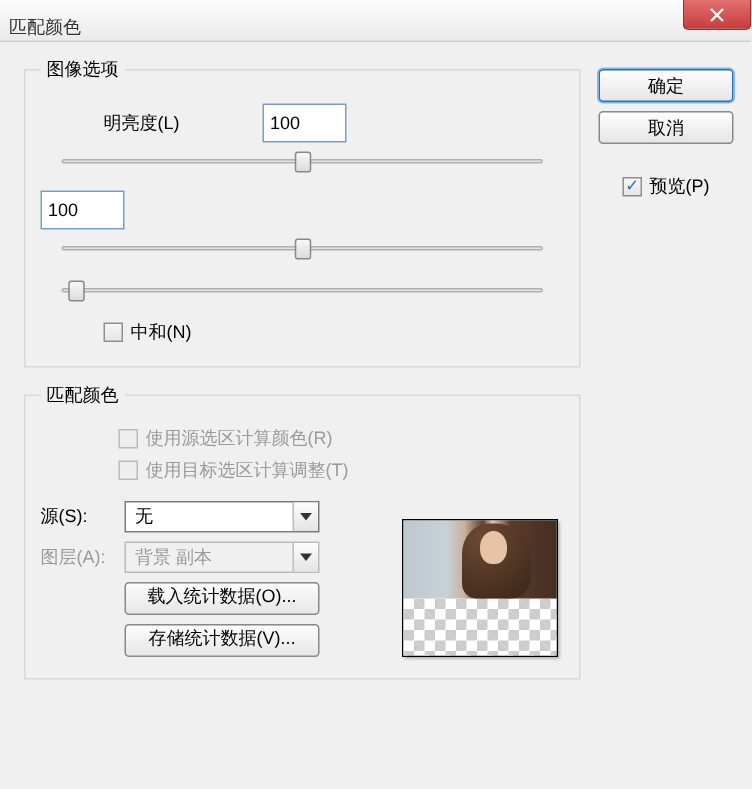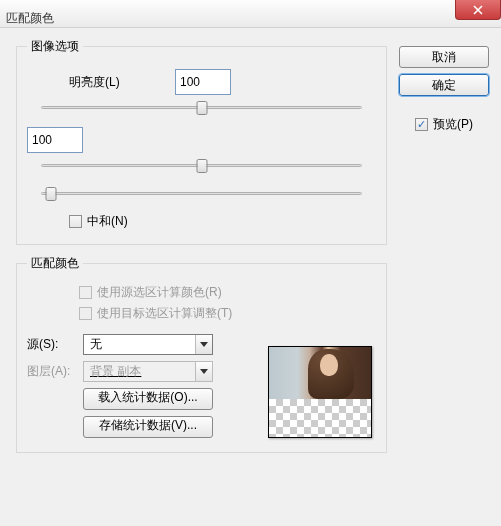--- a/index.html
+++ b/index.html
@@ -26,21 +26,21 @@
 .slider-head { display: flex; align-items: center; }
 .slider-label { width: 148px; padding-left: 42px; }
 .slider-input { width: 56px; height: 26px; border: 1px solid #7a9ac0; background: #fff; padding: 0 4px; text-align: left; }
 .slider-input.focused { outline: 1px solid #3399ff; }
 .slider-track { position: relative; height: 18px; margin: 4px 14px 0 14px; }
 .track-line { position: absolute; left: 0; right: 0; top: 7px; height: 3px; background: linear-gradient(#d0d0d0,#f0f0f0); border: 1px solid #b0b0b0; border-radius: 2px; }
 .thumb { position: absolute; top: 2px; width: 11px; height: 14px; background: linear-gradient(#f8f8f8,#dcdcdc); border: 1px solid #888; border-radius: 2px; transform: translateX(-50%); }
 .stats-row { display: flex; align-items: center; margin: 6px 0; }
 .stats-label { width: 56px; }
 .combo { display: flex; align-items: center; border: 1px solid #7a7a7a; background: #fff; height: 21px; width: 130px; }
-.combo.disabled { background: #f0f0f0; border-color: #bbb; text-decoration: underline; }
+.combo.disabled { background: #f0f0f0; border-color: #bbb; }
 .combo .val { flex: 1; padding: 0 6px; }
 .combo .arrow { width: 17px; border-left: 1px solid #bbb; display: flex; align-items: center; justify-content: center; background: linear-gradient(#fdfdfd,#e4e4e4); height: 100%; }
 .combo .arrow span { border-left: 4px solid transparent; border-right: 4px solid transparent; border-top: 5px solid #333; }
 .small-btn { height: 22px; width: 130px; border: 1px solid #888; border-radius: 3px; background: linear-gradient(#fdfdfd,#e6e6e6); cursor: pointer; display: flex; align-items: flex-start; justify-content: center; margin-left: 56px; margin-top: 6px; }
 .preview-box { position: absolute; right: 14px; bottom: 14px; width: 104px; height: 92px; border: 1px solid #000; box-shadow: 1px 1px 2px rgba(0,0,0,.3); background: #fff; }
 .preview-img { width: 100%; height: 58%; background: linear-gradient(90deg,#bcc8cf 0%,#c9d2d6 28%,#c7b09e 40%,#623e2e 52%,#e8c9ac 58%,#5a3b2a 70%,#452e21 100%); position: relative; }
 .face { position:absolute; left:50%; top:14%; width:18px; height:22px; background:#e8c4a6; border-radius:50% 50% 45% 45%; }
 .hair { position:absolute; left:38%; top:4%; width:46px; height:50px; background:radial-gradient(circle at 30% 20%, #6b4a33, #3a2417); border-radius: 40% 50% 30% 20%; }
 .checker { width: 100%; height: 42%; background-image: linear-gradient(45deg,#ccc 25%,transparent 25%,transparent 75%,#ccc 75%),linear-gradient(45deg,#ccc 25%,#fff 25%,#fff 75%,#ccc 75%); background-size: 14px 14px; background-position: 0 0, 7px 7px; }
 .preview-chk-row { display: flex; align-items: center; margin-top: 14px; justify-content: center; }
@@ -142,24 +142,24 @@
           <div class="hair"></div>
             <div class="face"></div>
         </div>
         <div class="checker"></div>
       </div>
     </fieldset>
 
   </div>
 
   <div class="right">
+    <div class="btn primary">
+        <span>确定</span>
+      </div>
     <div class="btn">
         <span>取消</span>
-      </div>
-    <div class="btn primary">
-        <span>确定</span>
       </div>
     <div class="preview-chk-row">
       <span class="chk checked"></span>
       <span>预览(P)</span>
     </div>
   </div>
 </div>
 
 </body></html>

